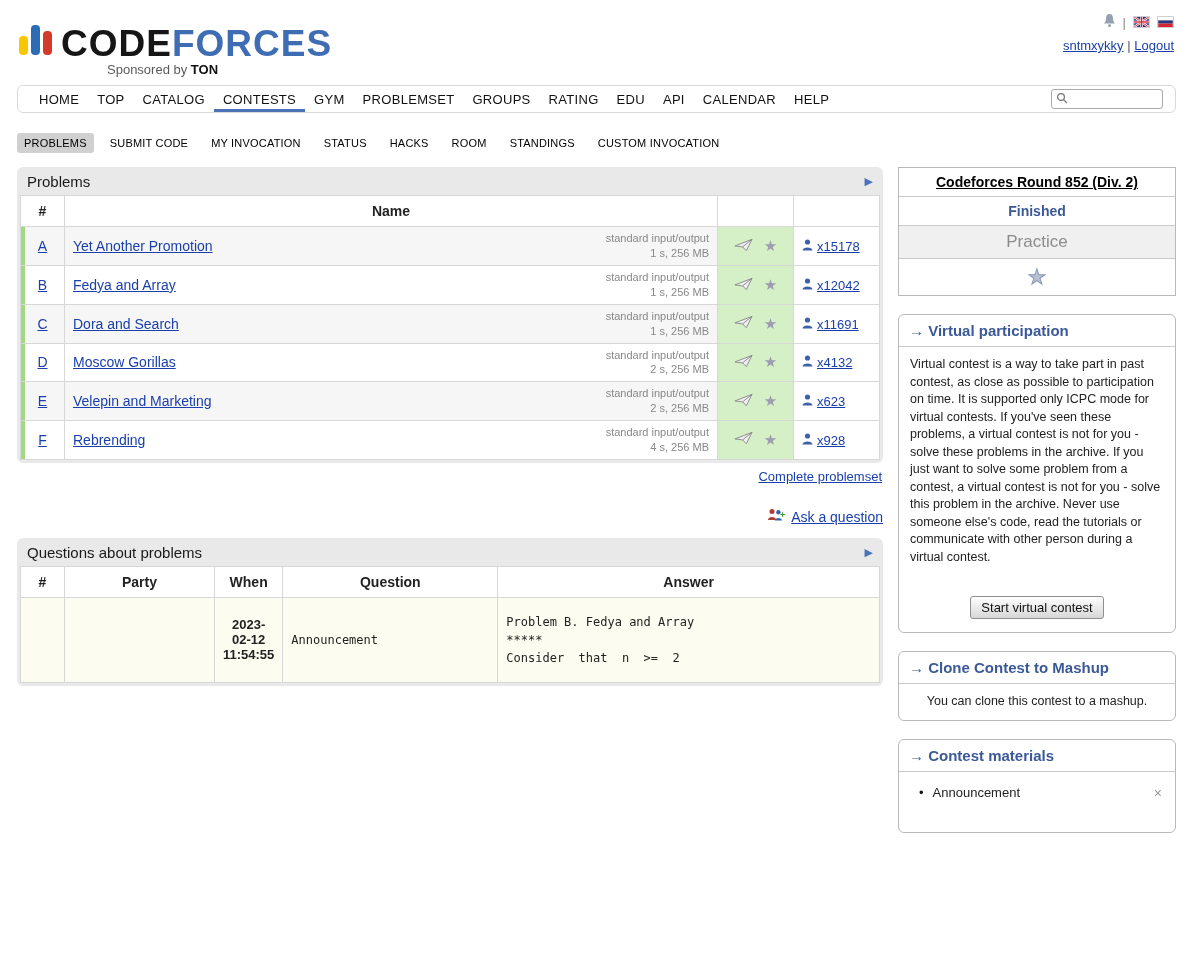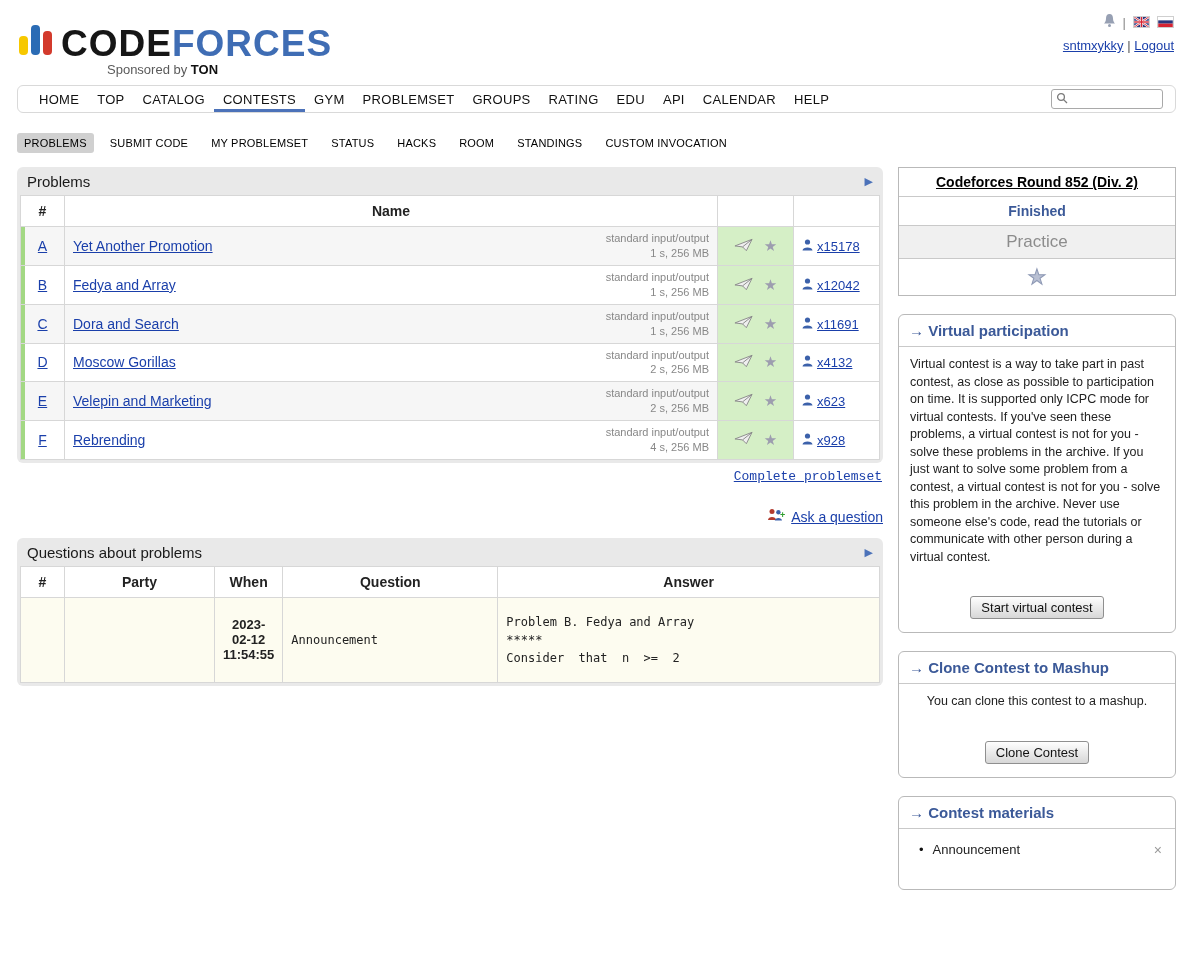--- a/index.html
+++ b/index.html
@@ -60,21 +60,21 @@
   .idx-cell { width:44px; text-align:center; box-shadow: inset 4px 0 0 #a3d884; padding:9px 4px; }
   .name-cell { padding:4px 8px; }
   .name-flex { display:flex; justify-content:space-between; align-items:center; gap:8px; }
   .limits { text-align:right; font-size:11px; color:#888; line-height:1.35; white-space:nowrap; }
   .act-cell { width:76px; background:#d5efc6; text-align:center; white-space:nowrap; padding:6px 4px; }
   .act-cell .star-glyph { font-size:15px; color:#9d9daf; margin-left:7px; vertical-align:middle; cursor:pointer; text-decoration:none; }
   .plane-icon { vertical-align:middle; cursor:pointer; }
   .solved-cell { width:86px; padding:6px 8px; white-space:nowrap; background:#fff; }
   .solved-link { display:inline-flex; align-items:center; gap:4px; font-size:13px; }
 
-  .dt-footer { text-align:right; margin:6px 1px 16px; font-size:13px;font-family:Liberation Mono, monospace; }
+  .dt-footer { text-align:right; margin:6px 1px 16px; font-size:13px; }
 
   .ask-row { display:flex; justify-content:flex-end; align-items:center; gap:5px; margin:24px 0 12px; font-size:14px; }
 
   
   .qt-idx { width:44px; }
   .qt-party { width:150px; }
   .qt-when { width:68px; }
   .qt-question { width:215px; }
   .q-row { background:#fdfcf0; }
   .dtable tbody tr.q-row:nth-child(odd) { background:#fdfcf0; }
@@ -185,21 +185,21 @@
             <line x1="7.6" y1="7.6" x2="11" y2="11" stroke="#7a7a7a" stroke-width="1.3"></line>
           </svg>
       </span>
       <input value="" style="">
     </div>
   </nav>
 
   <nav class="sub-nav">
     <a class="sub-item active">PROBLEMS</a>
     <a class="sub-item">SUBMIT CODE</a>
-    <a class="sub-item">MY PROBLEMSET</a>
+    <a class="sub-item">MY INVOCATION</a>
     <a class="sub-item">STATUS</a>
     <a class="sub-item">HACKS</a>
     <a class="sub-item">ROOM</a>
     <a class="sub-item">STANDINGS</a>
     <a class="sub-item">CUSTOM INVOCATION</a>
   </nav>
 
   <div class="columns">
 
     <main class="main-col">
@@ -451,23 +451,20 @@
         <div class="rb-body">Virtual contest is a way to take part in past contest, as close as possible to participation on time. It is supported only ICPC mode for virtual contests. If you've seen these problems, a virtual contest is not for you - solve these problems in the archive. If you just want to solve some problem from a contest, a virtual contest is not for you - solve this problem in the archive. Never use someone else's code, read the tutorials or communicate with other person during a virtual contest.</div>
         <div class="btn-row">
           <button class="cf-btn">Start virtual contest</button>
         </div>
       </div>
 
 
       <div class="roundbox">
         <div class="rb-title">→ Clone Contest to Mashup</div>
         <div class="rb-body center">You can clone this contest to a mashup.</div>
-        <div class="btn-row">
-          <button class="cf-btn">Clone Contest</button>
-        </div>
       </div>
 
       <div class="roundbox">
         <div class="rb-title">→ Contest materials</div>
         <ul class="materials-list">
           <li>
             <span class="mat-left">
               <span class="mat-bullet">•</span>
               <a class="mat-link">Announcement</a>
             </span>

